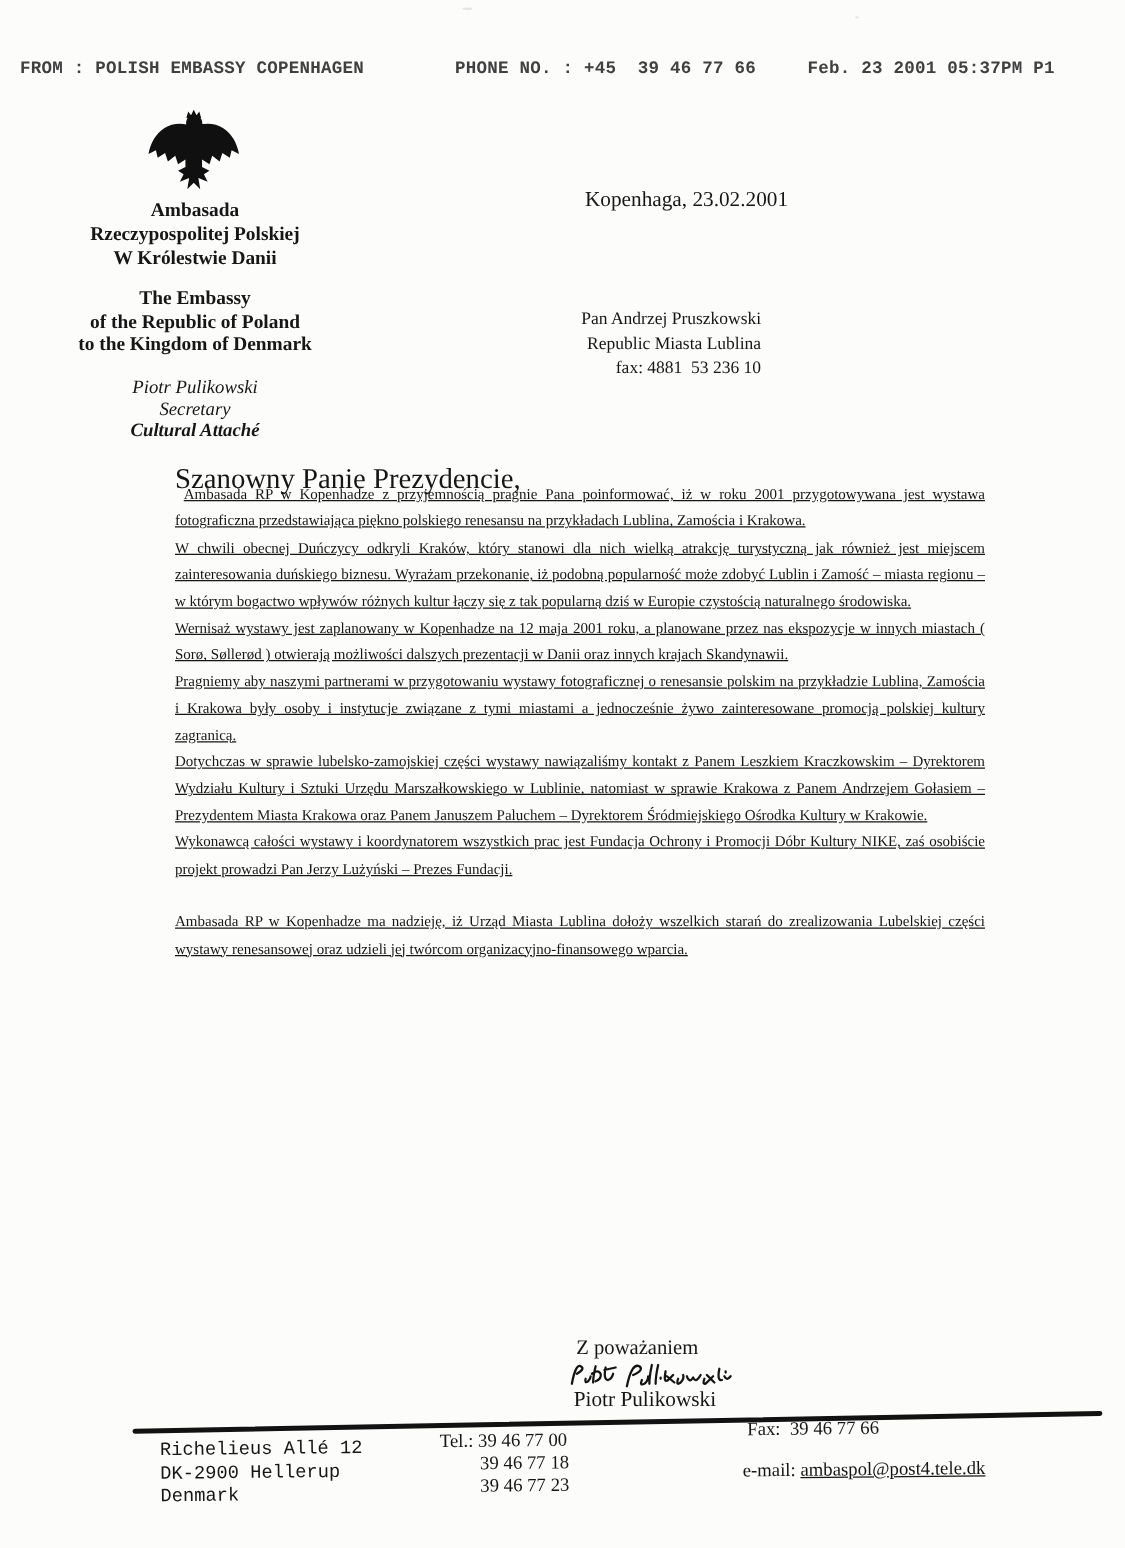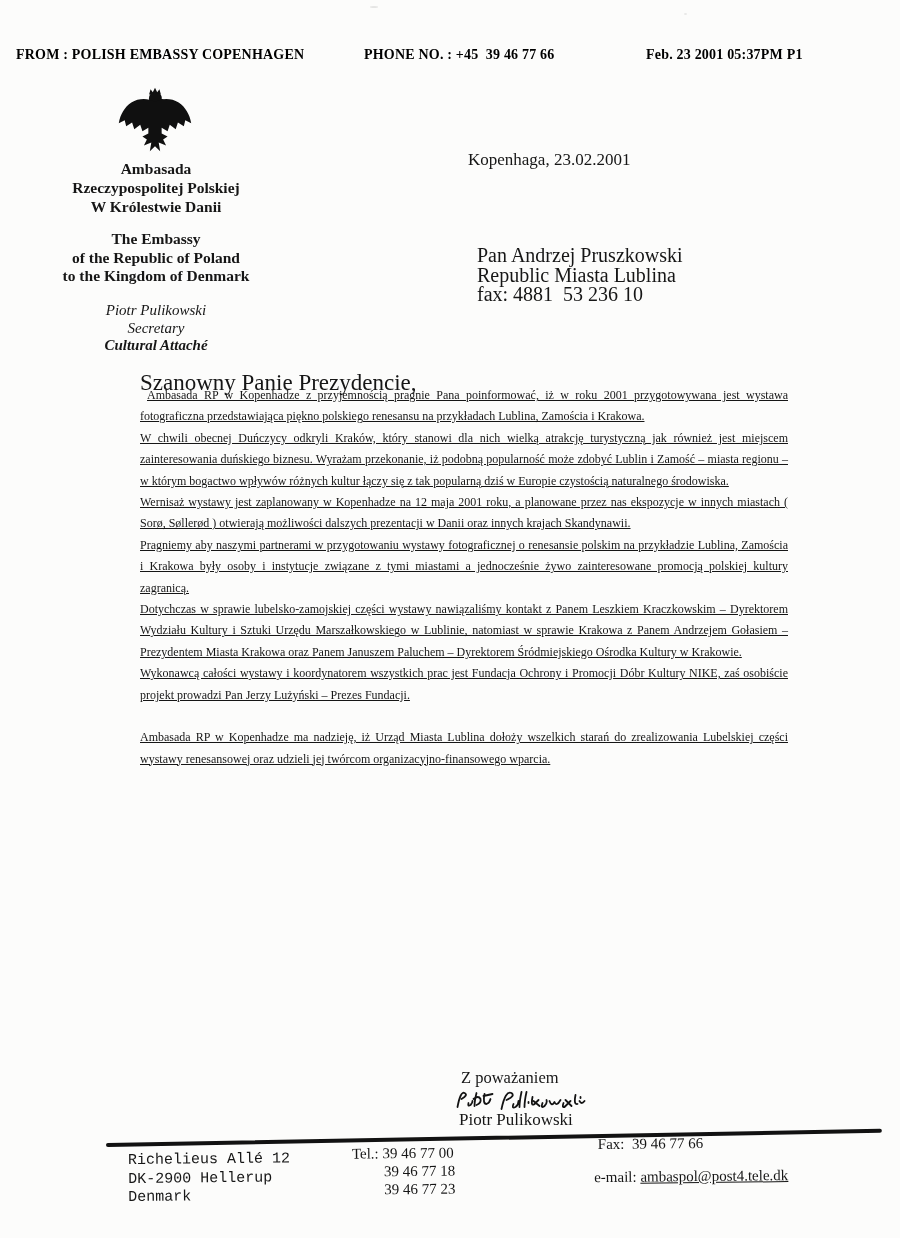--- a/index.html
+++ b/index.html
@@ -4,35 +4,35 @@
 <style>
   html,body{margin:0;padding:0;background:#8a8a8a;}
   .page{
     position:relative;width:900px;height:1238px;margin:0 auto;
     background:#fcfcfb;overflow:hidden;color:#161616;
     font-family:"Liberation Serif","DejaVu Serif",serif;
   }
   
   .fax-header span{
     position:absolute;top:47px;white-space:pre;
-    font-family:Liberation Serif, serif;
-    font-size:14px;font-weight:700;letter-spacing:.2px;color:#000000;
+    font-family:Liberation Mono, monospace;
+    font-size:14px;font-weight:700;letter-spacing:.2px;color:#404040;
   }
   .fax-from{left:16px;} .fax-phone{left:364px;} .fax-datetime{left:646px;}
 
   
   .lh{position:absolute;left:28px;width:256px;text-align:center;}
   .lh-pl{top:159px;font-weight:700;font-size:15.5px;line-height:19px;}
   .lh-en{top:230px;font-weight:700;font-size:15.5px;line-height:18.5px;}
   .lh-sender{top:302px;font-style:italic;font-size:15px;line-height:17.5px;}
   .lh-sender .role{font-weight:700;}
   .eagle{position:absolute;left:116px;top:87px;width:78px;height:68px;}
 
   .date-line{position:absolute;left:468px;top:150px;font-size:17px;}
-  .recipient{position:absolute;left:477px;top:246px;font-size:20px;line-height:19.5px;}
+  .recipient{position:absolute;left:465px;top:246px;font-size:14px;line-height:19.5px;text-align:right;}
 
   .salutation{position:absolute;left:140px;top:370px;width:648px;text-align:left;font-size:23px;}
 
   .body-text{
     position:absolute;left:140px;top:385px;width:648px;
     font-size:12px;line-height:21.4px;text-align:justify;text-decoration:underline;
   }
   .body-text p{margin:0;}
   .body-text p.indent{text-indent:7px;}
   .body-text p.gap-before{margin-top:21px;}

